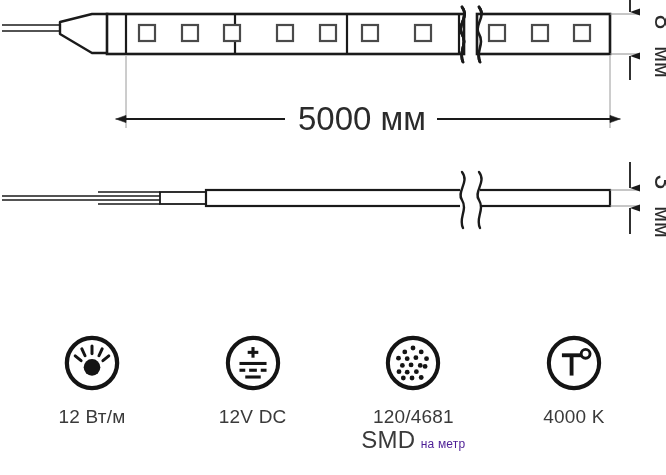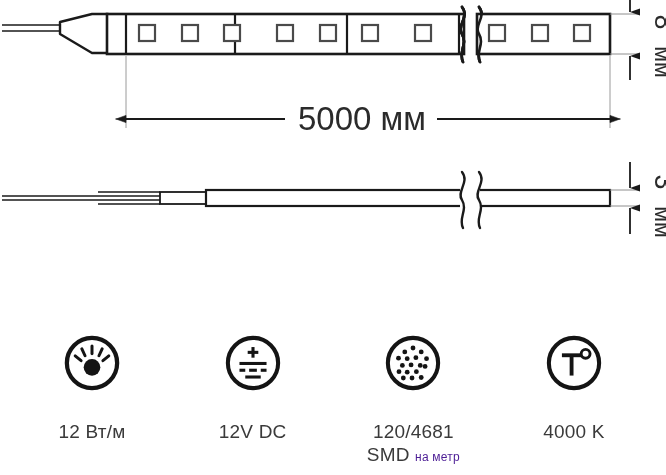--- a/index.html
+++ b/index.html
@@ -34,30 +34,30 @@
     width:112px;
     display:flex;
     flex-direction:column;
     align-items:center;
   }
   .spec .iconwrap{
     width:62px;height:62px;
     display:flex;align-items:center;justify-content:center;
   }
   .spec .caption{
-    margin-top:26px;
+    margin-top:11px;
     text-align:center;
     font-size:19px;
     line-height:23px;
     color:#3a3a3a;
     letter-spacing:0.2px;
     white-space:nowrap;
   }
   .spec .caption .sub{
-    font-size:19px;
+    font-size:24px;
   }
   .spec .caption .tiny{
     font-size:12px;
     color:#4c1d95;
   }
   .cap2{line-height:24px;}
 </style>
 </head>
 <body>
 

